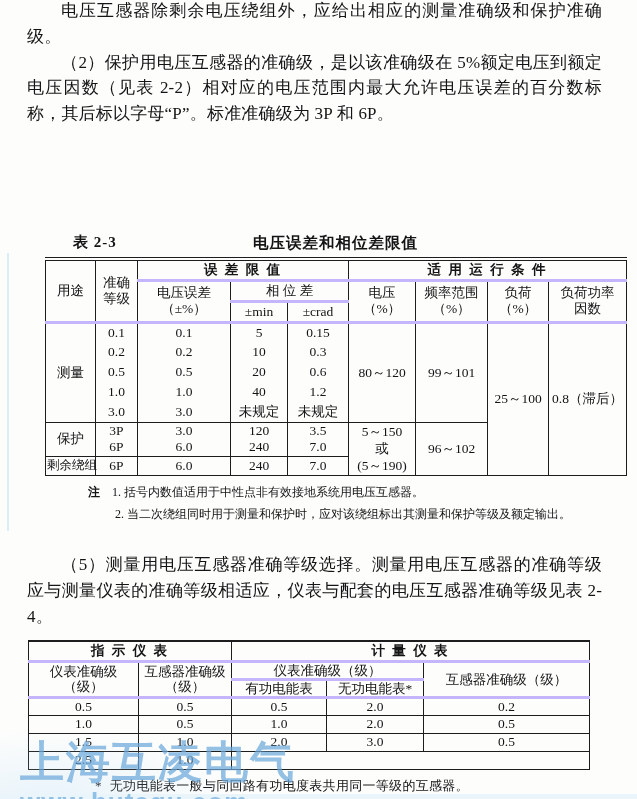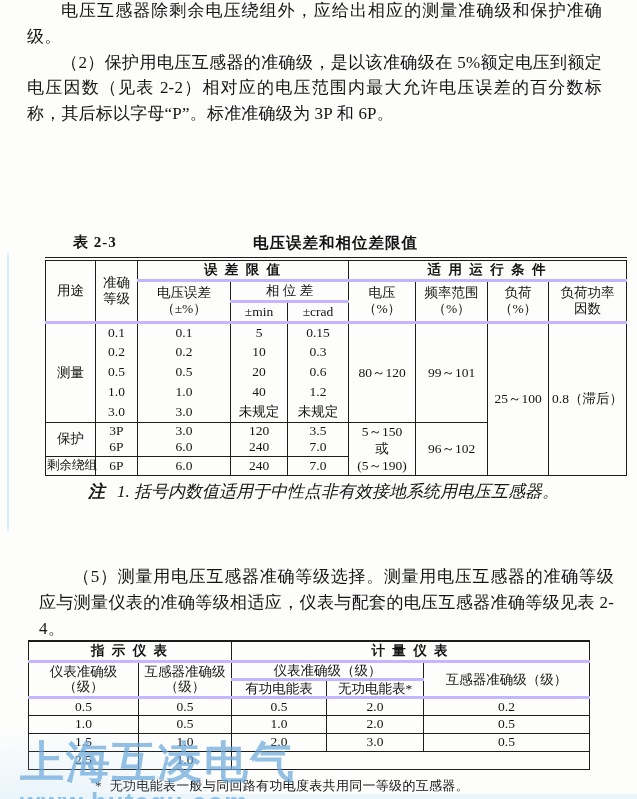--- a/index.html
+++ b/index.html
@@ -4,21 +4,21 @@
 <style>
   html,body{margin:0;padding:0;background:#ffffff;}
   .page{
     position:relative;width:637px;height:799px;overflow:hidden;
     background:#fdfdfc;color:#141414;
     font-family:"Liberation Serif","DejaVu Serif",serif;
   }
   
   .paras{position:absolute;top:-2px;left:27px;width:575px;}
   .para{margin:0;font-size:17px;line-height:25.8px;text-indent:2em;text-align:justify;letter-spacing:0.2px;}
-  .para5{position:absolute;top:552px;left:27px;width:575px;font-size:17px;line-height:25.8px;text-indent:2em;text-align:justify;letter-spacing:0.2px;margin:12px;}
+  .para5{position:absolute;top:552px;left:27px;width:575px;font-size:17px;line-height:25.8px;text-indent:2em;text-align:justify;letter-spacing:0.2px;margin:0;}
   
   .cap{position:absolute;font-weight:bold;}
   .cap-label{position:absolute;font-size:15px;letter-spacing:1px;}
   .cap-title{display:block;text-align:center;font-size:15.5px;letter-spacing:1px;}
   .t23cap{top:233px;left:45px;width:581px;}
   .t23cap .cap-label{left:28px;}
   .t24cap{top:615px;left:40px;width:561px;}
   .t24cap .cap-label{left:35px;}
   
   table{border-collapse:collapse;table-layout:fixed;position:absolute;background:transparent;}
@@ -26,21 +26,21 @@
   thead th{border-bottom:3px solid #c4b5fd;white-space:pre-line;line-height:16px;}
   .grp{font-weight:bold;letter-spacing:2px;}
   .t23{top:257px;left:45px;width:581px;border:1.5px solid #1d1d1d;border-top:4px double #1d1d1d;}
   .t23 thead tr{height:21px;}
   .t23 tbody tr.r20{height:20px;}
   .t23 tbody tr.r17{height:17px;}
   .t23 tbody tr.r19{height:19px;}
   .bb{border-bottom:1px solid #1d1d1d;}
   .vp-cell div{line-height:17px;}
   .nowrap{white-space:nowrap;font-size:12.5px;padding:0 1px;}
-  .notes{position:absolute;top:481px;left:88px;width:520px;font-size:17px;line-height:22px;font-style:italic;}
+  .notes{position:absolute;top:481px;left:88px;width:520px;font-size:12px;line-height:22px;}
   .note-mark{font-weight:bold;margin-right:12px;}
   .note-cont{padding-left:27px;}
   .t24{top:640px;left:28px;width:561px;border:1.5px solid #1d1d1d;border-top:2.5px solid #1d1d1d;}
   .t24 thead tr.hr1{height:20px;}
   .t24 thead tr.hr2{height:18px;padding-left:12px;}
   .t24 thead tr.hr3{height:18px;}
   .t24 tbody tr{height:18px;}
   .t24 tbody td{border-bottom:1px solid #1d1d1d;}
   .t24 thead th{line-height:15px;}
   .footnote{position:absolute;top:777px;left:95px;font-size:13px;letter-spacing:0.3px;}
@@ -169,20 +169,23 @@
         <td>240</td>
         <td>7.0</td>
       </tr>
     </tbody>
   </table>
 
   <div class="notes">
     <div class="note-line">
       <span class="note-mark">注</span><span class="note-text">1. 括号内数值适用于中性点非有效接地系统用电压互感器。</span>
     </div>
+    <div class="note-line note-cont">
+      <span class="note-text">2. 当二次绕组同时用于测量和保护时，应对该绕组标出其测量和保护等级及额定输出。</span>
+    </div>
   </div>
 
   <p class="para5">（5）测量用电压互感器准确等级选择。测量用电压互感器的准确等级应与测量仪表的准确等级相适应，仪表与配套的电压互感器准确等级见表 2-4。</p>
 
 
   <table class="t24">
     <colgroup>
       <col style="width:110px">
         <col style="width:93px">
         <col style="width:95px">

